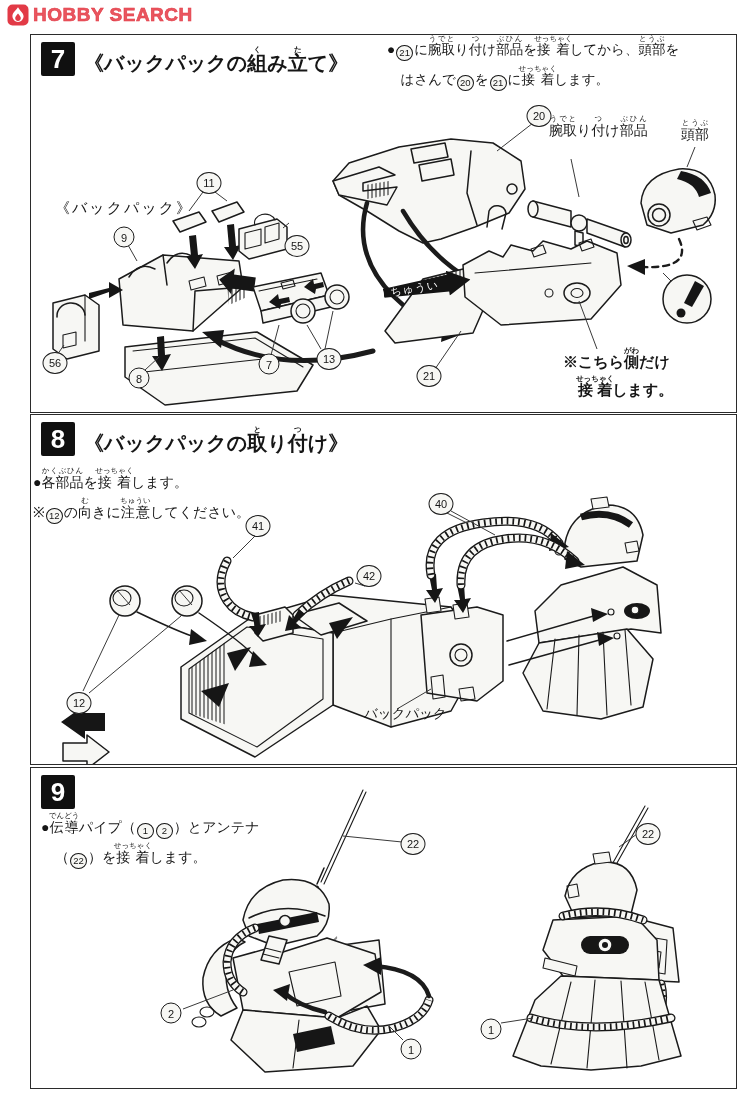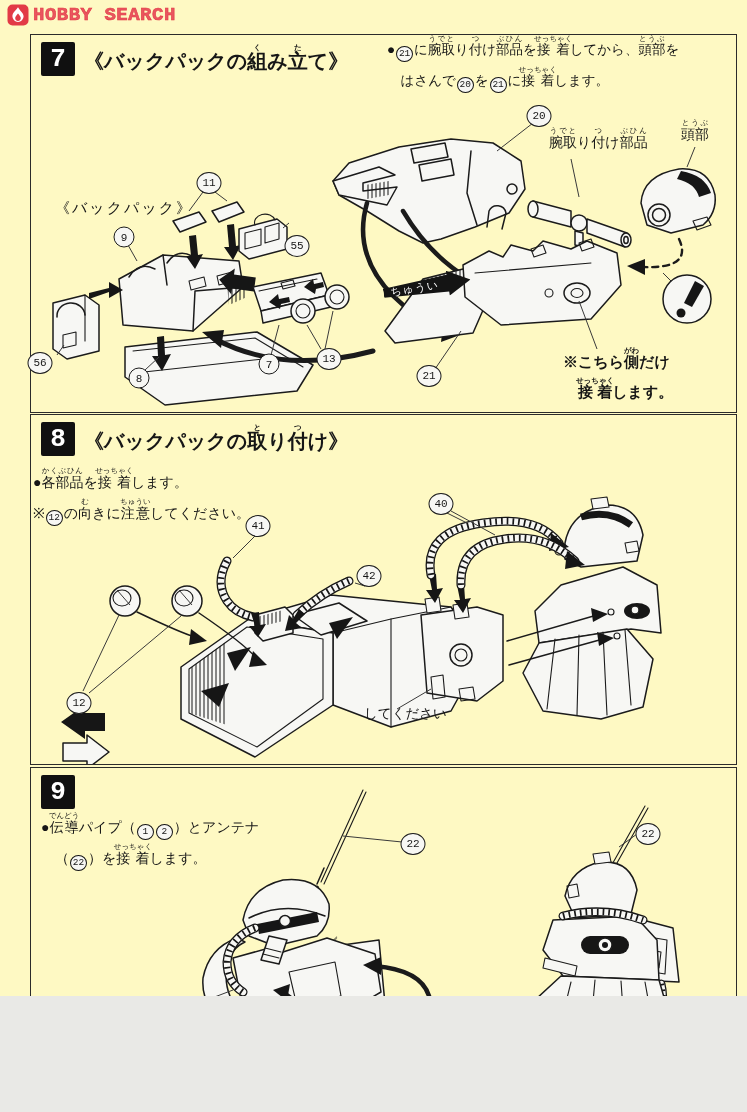--- a/index.html
+++ b/index.html
@@ -1,17 +1,17 @@
 <!DOCTYPE html>
 <html><head>
 <meta charset="utf-8">
 <style>
   html,body{margin:0;padding:0;background:#e9e9e6;}
-  .stage{position:relative;width:747px;height:996px;background:#fef9c3;
-         font-family:Liberation Mono, monospace;color:#161616;overflow:hidden;}
+  .stage{position:relative;width:747px;height:1112px;background:#ffffff;
+         font-family:Liberation Sans, sans-serif;color:#161616;overflow:hidden;}
   
   .brand{position:absolute;left:7px;top:4px;display:flex;align-items:center;gap:4px;}
   .brand-ico{width:22px;height:22px;display:block;}
   .brand-txt{font-size:19px;font-weight:800;letter-spacing:.5px;color:#e9565f;-webkit-text-stroke:.6px #e23a46;}
   
   .box{position:absolute;left:30px;width:705px;border:1.6px solid #2b2b2b;background:transparent;}
   .box7{top:34px;height:377px;}
   .box8{top:414px;height:349px;}
   .box9{top:767px;height:320px;}
   .art{position:absolute;left:0;top:0;width:100%;height:100%;}
@@ -179,32 +179,32 @@
 
     <div class="stephead">
       <span class="stepnum">7</span>
       <h2 class="steptitle">《バックパックの<ruby>組<rt>く</rt></ruby>み<ruby>立<rt>た</rt></ruby>て》</h2>
     </div>
     <div class="bullets small" style="left:356px;top:0px">
       <p>●<span class="cn">21</span>に<ruby>腕取<rt>うでと</rt></ruby>り<ruby>付<rt>つ</rt></ruby>け<ruby>部品<rt>ぶひん</rt></ruby>を<ruby>接着<rt>せっちゃく</rt></ruby>してから、<ruby>頭部<rt>とうぶ</rt></ruby>を</p>
       <p>　はさんで<span class="cn">20</span>を<span class="cn">21</span>に<ruby>接着<rt>せっちゃく</rt></ruby>します。</p>
     </div>
     <div class="dlabel" style="left:24px;top:164px;font-size:15px;letter-spacing:2px">《バックパック》</div>
-    <div class="dlabel" style="left:518px;top:92px"><ruby>腕取<rt>うでと</rt></ruby>り<ruby>付<rt>つ</rt></ruby>け<ruby>部品<rt>ぶひん</rt></ruby></div>
+    <div class="dlabel" style="left:518px;top:80px"><ruby>腕取<rt>うでと</rt></ruby>り<ruby>付<rt>つ</rt></ruby>け<ruby>部品<rt>ぶひん</rt></ruby></div>
     <div class="dlabel" style="left:650px;top:84px"><ruby>頭部<rt>とうぶ</rt></ruby></div>
     <div class="caution">ちゅうい</div>
     <div class="note" style="left:532px;top:312px">
       <p>※こちら<ruby>側<rt>がわ</rt></ruby>だけ</p>
       <p>　<ruby>接着<rt>せっちゃく</rt></ruby>します。</p>
     </div>
     <div class="callout-layer">
         <span class="callout" style="left: 178px; top: 148px;">11</span>
         <span class="callout" style="left: 266px; top: 181px; margin-top: 30px;">55</span>
         <span class="callout" style="left: 93px; top: 202px; width: 19px; height: 19px;">9</span>
-        <span class="callout" style="left: 9px; top: 328px;">56</span>
+        <span class="callout" style="left: 24px; top: 328px;">56</span>
         <span class="callout" style="left: 108px; top: 343px; width: 19px; height: 19px;">8</span>
         <span class="callout" style="left: 238px; top: 329px; width: 19px; height: 19px;">7</span>
         <span class="callout" style="left: 298px; top: 324px;">13</span>
         <span class="callout" style="left: 508px; top: 81px;">20</span>
         <span class="callout" style="left: 398px; top: 341px;">21</span>
       </div>
   </section>
 
   <section class="box box8">
     <svg class="art" viewBox="0 0 705 349">
@@ -306,21 +306,21 @@
     </svg>
 
     <div class="stephead">
       <span class="stepnum">8</span>
       <h2 class="steptitle">《バックパックの<ruby>取<rt>と</rt></ruby>り<ruby>付<rt>つ</rt></ruby>け》</h2>
     </div>
     <div class="bullets" style="left:2px;top:52px">
       <p>●<ruby>各部品<rt>かくぶひん</rt></ruby>を<ruby>接着<rt>せっちゃく</rt></ruby>します。</p>
       <p>※<span class="cn">12</span>の<ruby>向<rt>む</rt></ruby>きに<ruby>注意<rt>ちゅうい</rt></ruby>してください。</p>
     </div>
-    <div class="dlabel" style="left:333px;top:290px;font-size:13.5px">してください</div>
+    <div class="dlabel" style="left:333px;top:290px;font-size:13.5px">バックパック</div>
     <div class="callout-layer">
         <span class="callout" style="left: 227px; top: 111px;">41</span>
         <span class="callout" style="left: 338px; top: 161px;">42</span>
         <span class="callout" style="left: 48px; top: 288px;">12</span>
         <span class="callout" style="left: 410px; top: 89px;">40</span>
       </div>
   </section>
 
   <section class="box box9">
     <svg class="art" viewBox="0 0 705 320">

